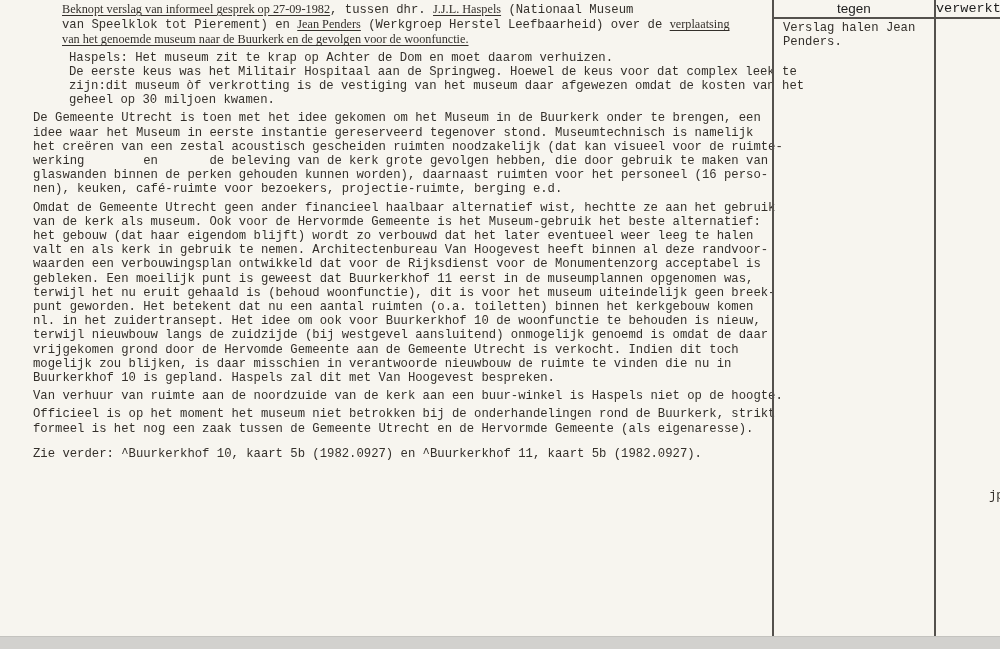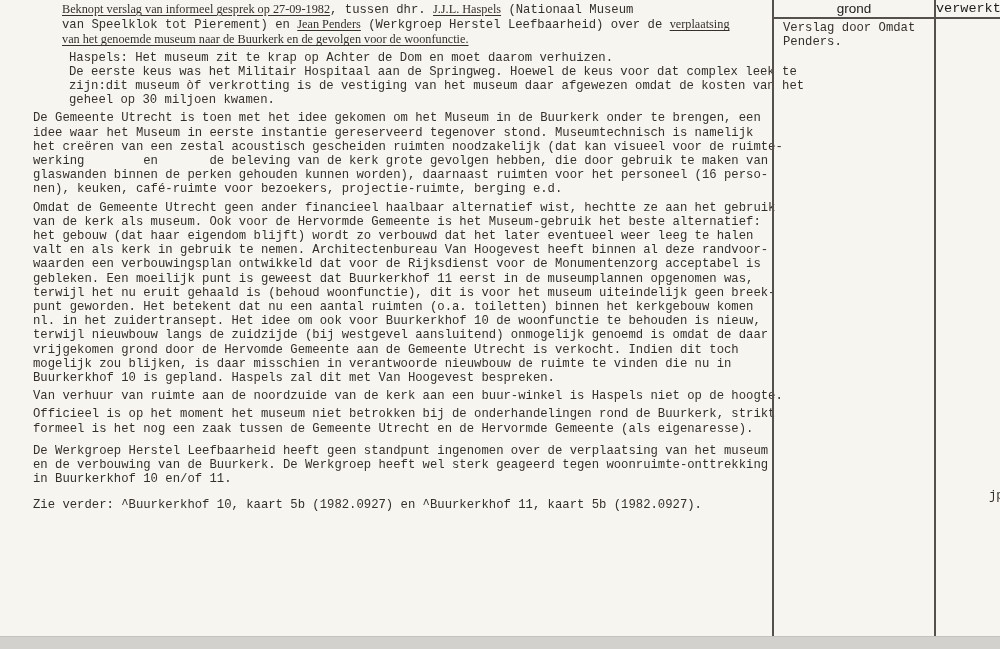--- a/index.html
+++ b/index.html
@@ -86,33 +86,30 @@
 terwijl het nu eruit gehaald is (behoud woonfunctie), dit is voor het museum uiteindelijk geen breek-
 punt geworden. Het betekent dat nu een aantal ruimten (o.a. toiletten) binnen het kerkgebouw komen
 nl. in het zuidertransept. Het idee om ook voor Buurkerkhof 10 de woonfunctie te behouden is nieuw,
 terwijl nieuwbouw langs de zuidzijde (bij westgevel aansluitend) onmogelijk genoemd is omdat de daar
 vrijgekomen grond door de Hervomde Gemeente aan de Gemeente Utrecht is verkocht. Indien dit toch
 mogelijk zou blijken, is daar misschien in verantwoorde nieuwbouw de ruimte te vinden die nu in
 Buurkerkhof 10 is gepland. Haspels zal dit met Van Hoogevest bespreken.</div>
     <div class="para p4">Van verhuur van ruimte aan de noordzuide van de kerk aan een buur-winkel is Haspels niet op de hoogte.</div>
     <div class="para p5">Officieel is op het moment het museum niet betrokken bij de onderhandelingen rond de Buurkerk, strikt
 formeel is het nog een zaak tussen de Gemeente Utrecht en de Hervormde Gemeente (als eigenaresse).</div>
-    <div class="para p6">De Werkgroep Herstel Leefbaarheid heeft geen standpunt ingenomen over de verplaatsing van het museum
-en de verbouwing van de Buurkerk. De Werkgroep heeft wel sterk geageerd tegen woonruimte-onttrekking
-in Buurkerkhof 10 en/of 11.</div>
     <div class="para p7">Zie verder: ^Buurkerkhof 10, kaart 5b (1982.0927) en ^Buurkerkhof 11, kaart 5b (1982.0927).</div>
 
   </div>
 
   <div class="vline v1"></div>
   <div class="vline v2"></div>
   <div class="hline"></div>
 
-  <div class="col-header bron">grond</div>
+  <div class="col-header bron">tegen</div>
   <div class="col-header verwerkt">verwerkt</div>
 
-  <div class="bron-note">Verslag door Omdat
+  <div class="bron-note">Verslag halen Jean
 Penders.</div>
   <div class="verwerkt-code">jp0982</div>
 
   <div class="scan-edge"></div>
 
 </div>
 
 </body></html>

